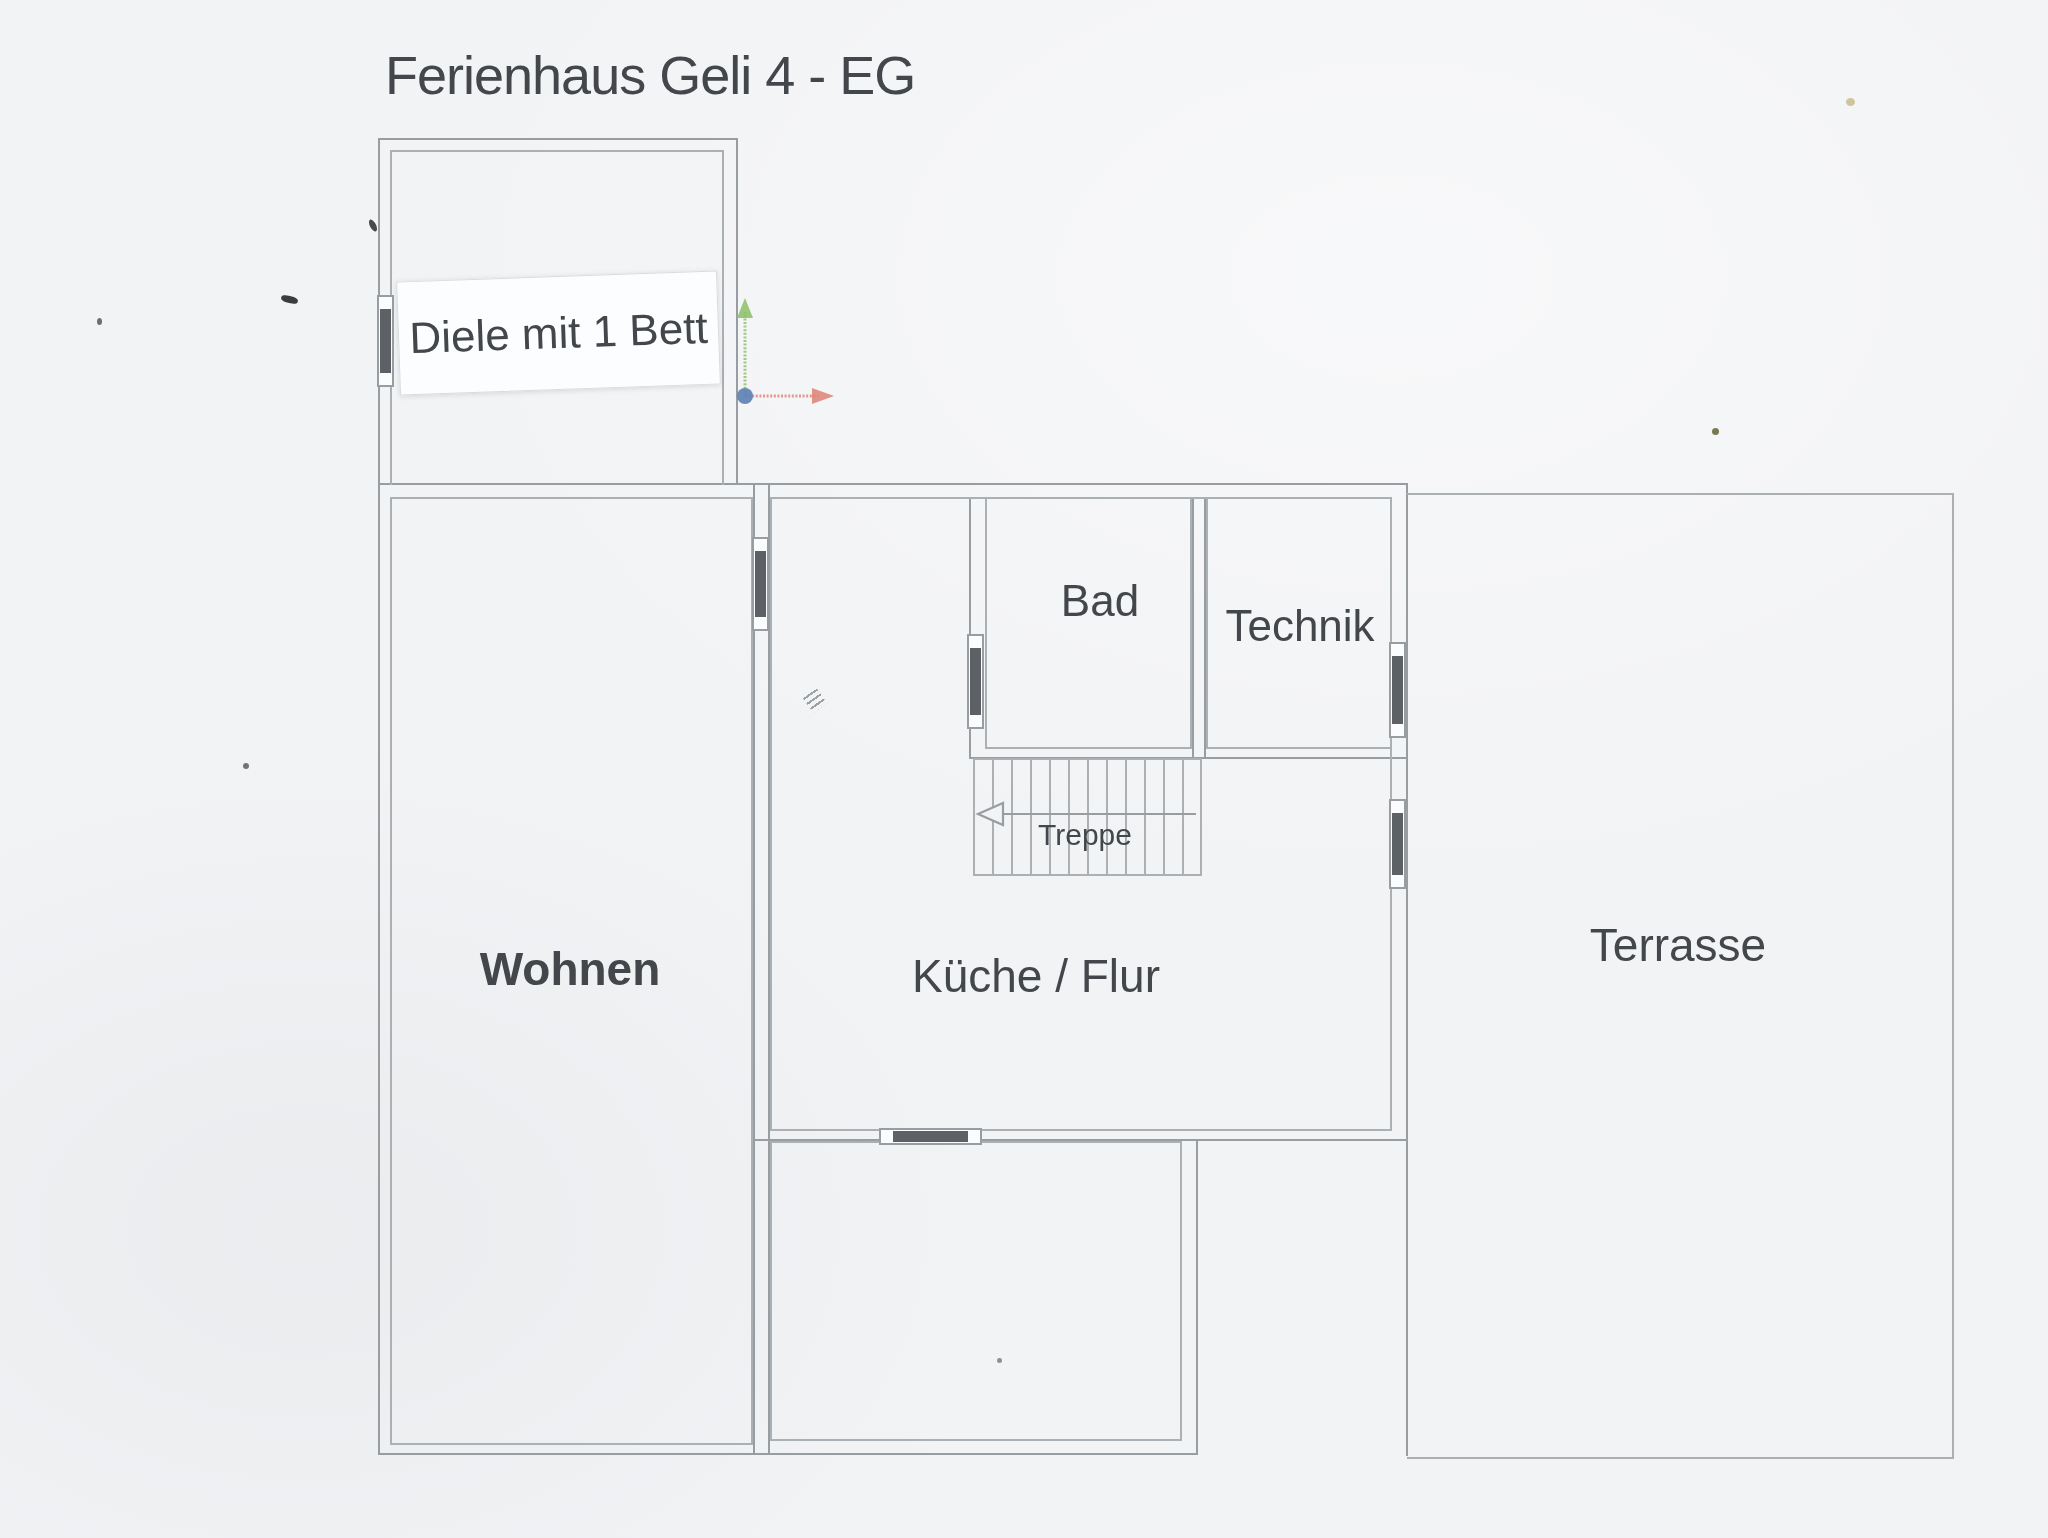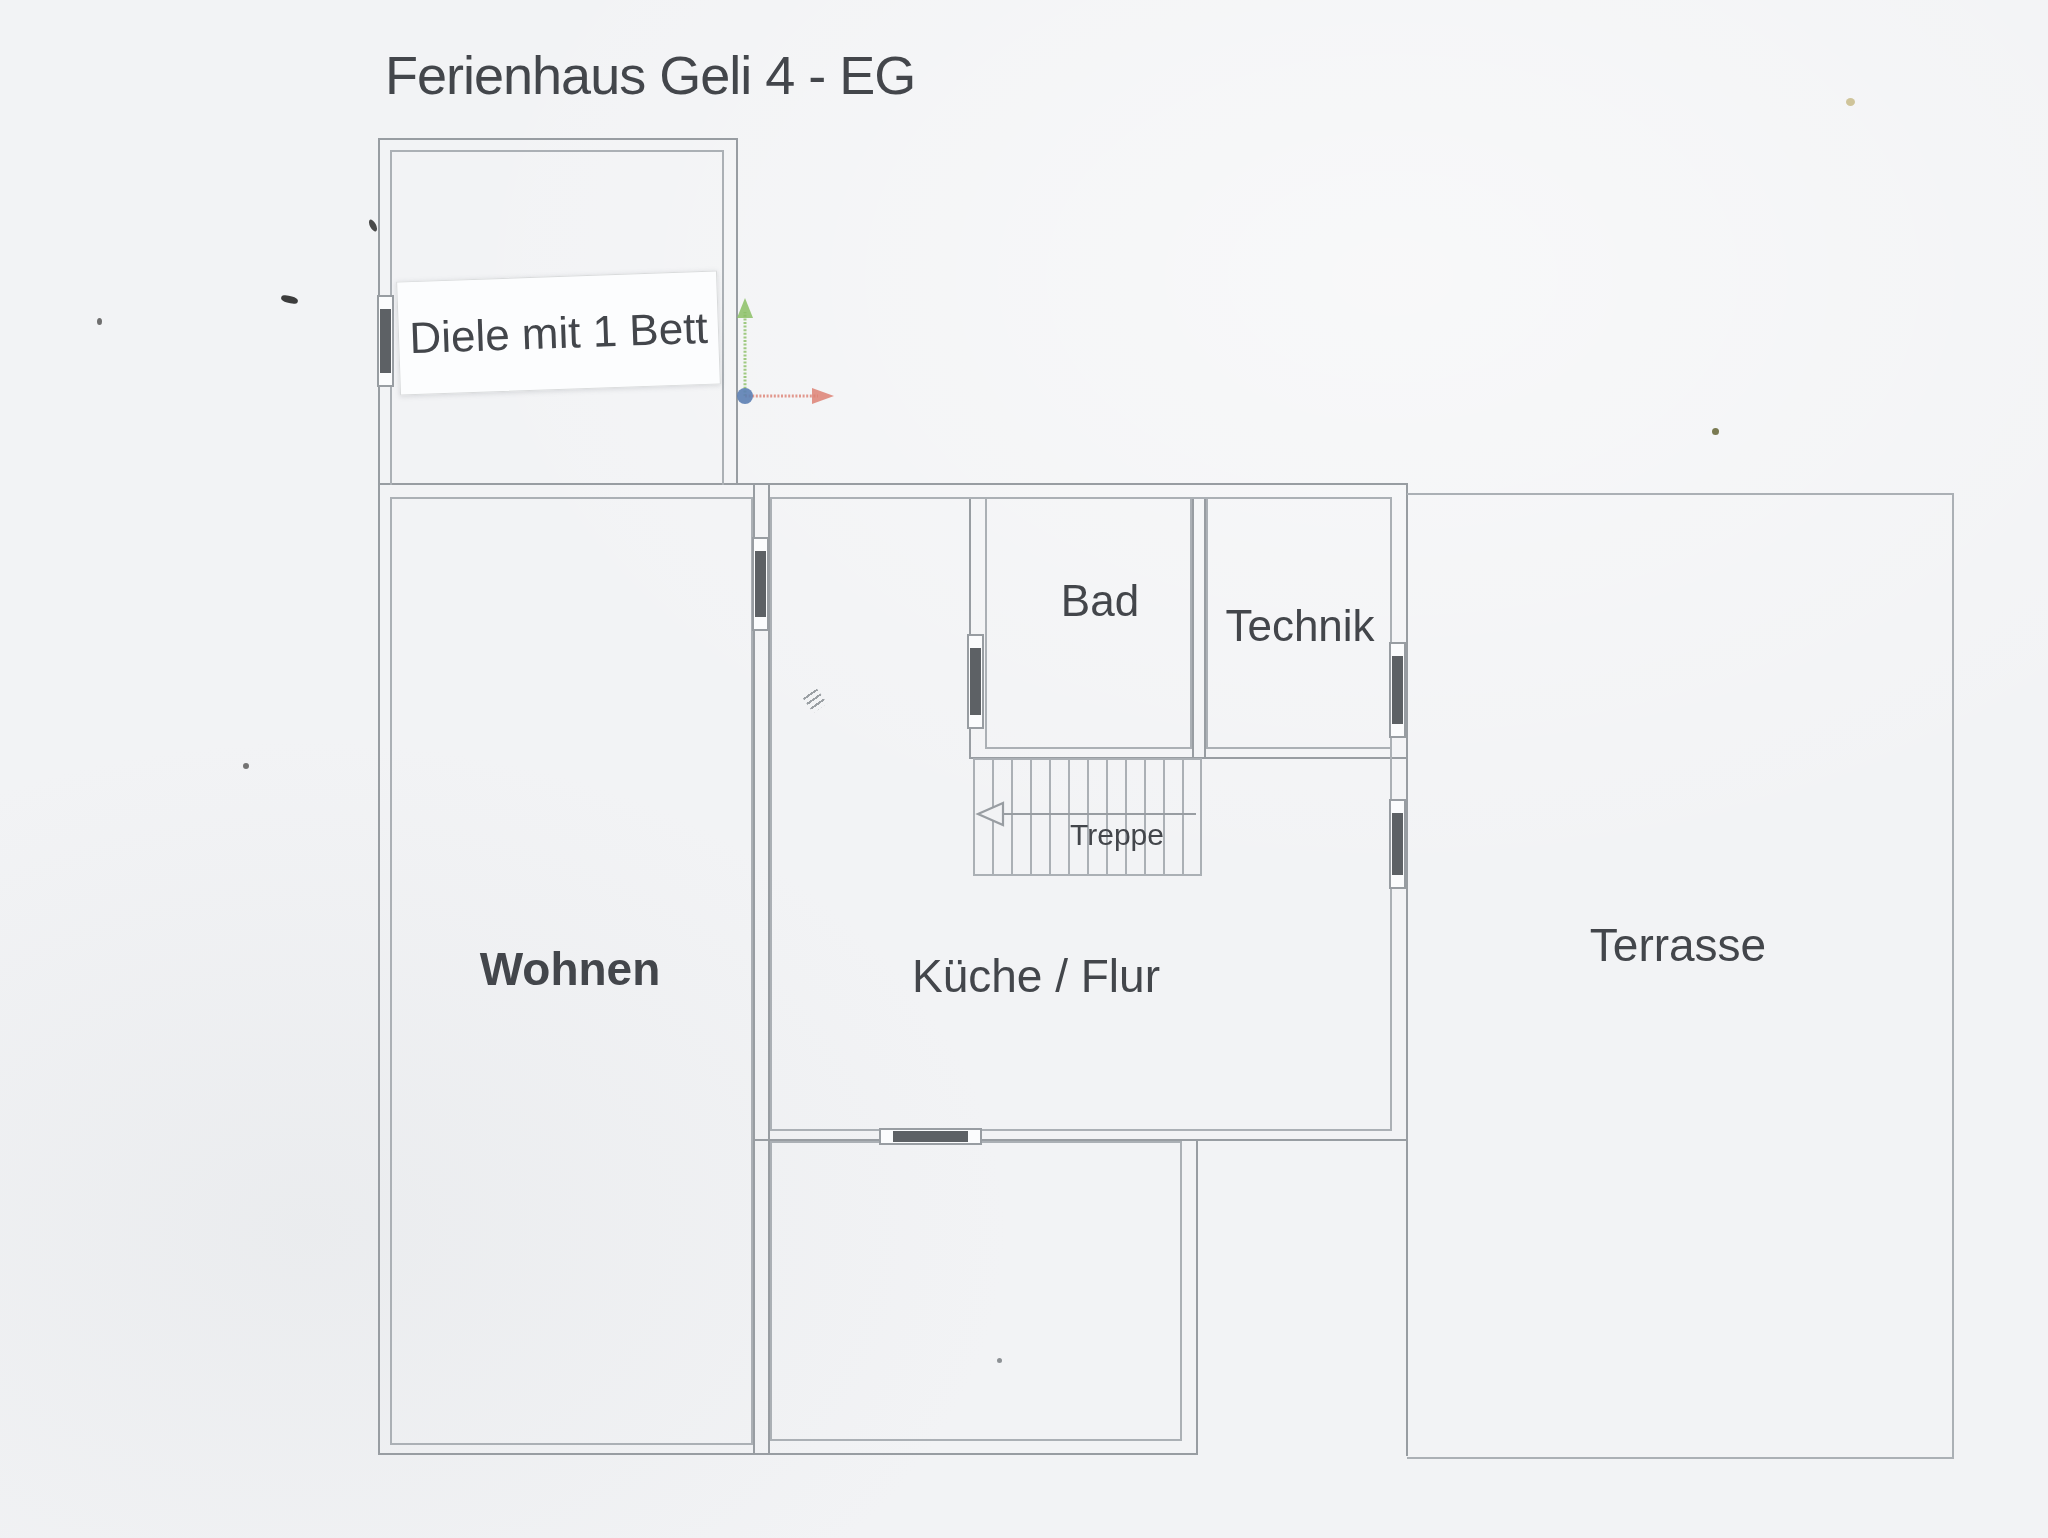--- a/index.html
+++ b/index.html
@@ -117,21 +117,21 @@
   </svg>
 
   <div class="paper-label">
     <span>Diele mit 1 Bett</span>
   </div>
 
   <div class="rlabel" style="left:570px;top:969px;font-weight:bold;">Wohnen</div>
   <div class="rlabel" style="left:1036px;top:976px;">Küche / Flur</div>
   <div class="rlabel mid" style="left:1088px;top:601px;margin-left:12px;">Bad</div>
   <div class="rlabel mid" style="left:1300px;top:626px;">Technik</div>
-  <div class="rlabel small" style="left:1085px;top:835px;margin-left:32px;">Treppe</div>
+  <div class="rlabel small" style="left:1085px;top:835px;">Treppe</div>
   <div class="rlabel" style="left:1678px;top:945px;">Terrasse</div>
 
   <div class="smudge" style="left:281px;top:296px;width:17px;height:7px;background:#3c3c3c;border-radius:40%;transform:rotate(14deg);"></div>
   <div class="smudge" style="left:370px;top:219px;width:6px;height:13px;background:#4a4a4a;border-radius:50%;transform:rotate(-28deg);"></div>
   <div class="speck" style="left:97px;top:318px;width:5px;height:7px;background:#6f6f6f;"></div>
   <div class="speck" style="left:243px;top:763px;width:6px;height:6px;background:#737373;"></div>
   <div class="smudge" style="left:806px;top:690px;width:17px;height:20px;transform:rotate(-35deg);background:repeating-linear-gradient(0deg, transparent 0, transparent 4px, #9ba0a4 4px, #9ba0a4 6px);"></div>
   <div class="speck" style="left:1846px;top:98px;width:9px;height:8px;background:#cfc49a;"></div>
   <div class="speck" style="left:1712px;top:428px;width:7px;height:7px;background:#7a7a52;"></div>
   <div class="speck" style="left:997px;top:1358px;width:5px;height:5px;background:#8d9195;"></div>

